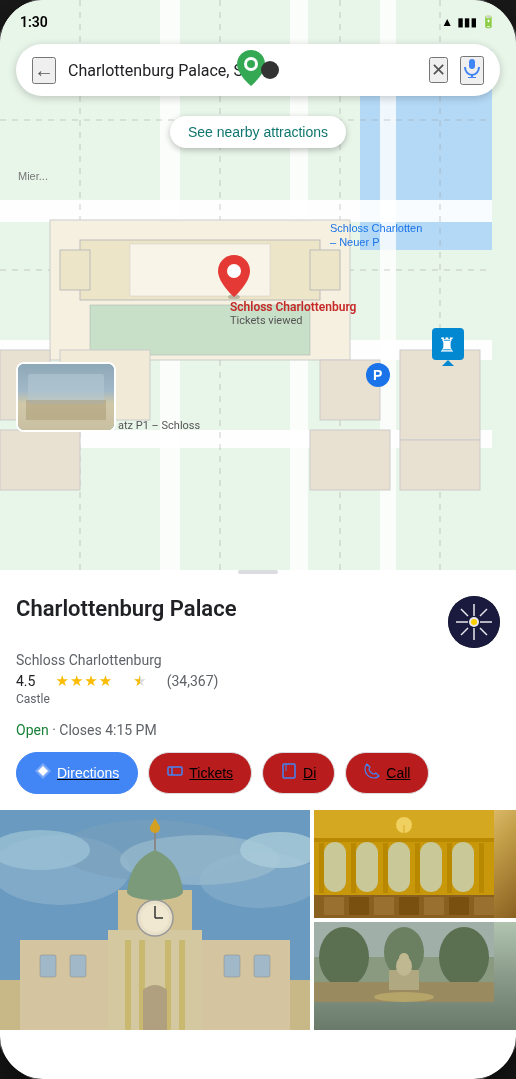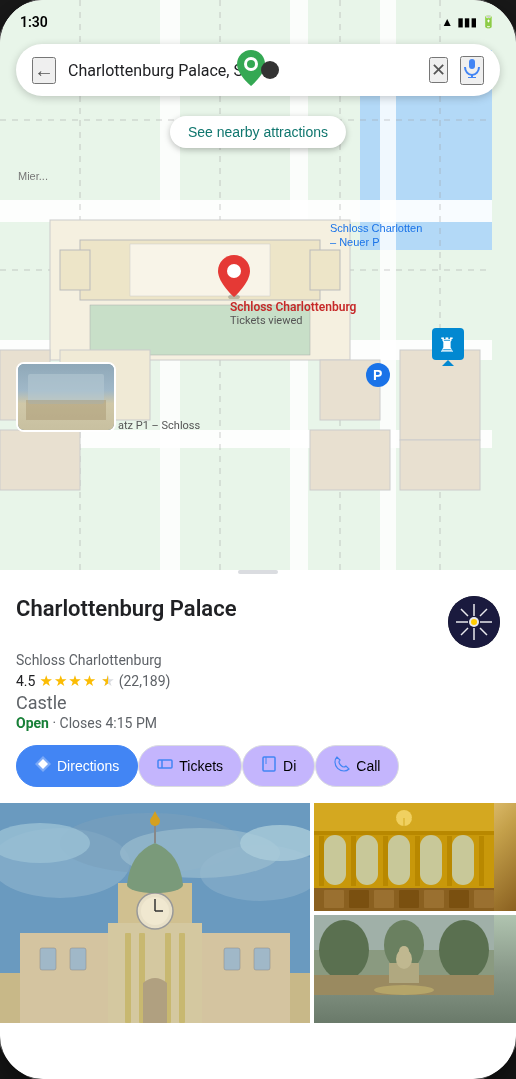--- a/index.html
+++ b/index.html
@@ -217,72 +217,74 @@
 
     .place-subtitle {
       font-size: 14px;
       color: #5f6368;
       margin-bottom: 4px;
     }
 
     .place-rating {
       display: flex;
       align-items: center;
-      gap: 4px;
+      gap: 20px;
       margin-bottom: 2px;
       font-size: 14px;
       color: #202124;
     }
 
     .stars {
       color: #fbbc04;
       font-size: 15px;
       letter-spacing: 1px;
     }
 
     .rating-count {
       color: #5f6368;
       font-size: 14px;
     }
 
     .place-type {
-      font-size: 18px;
+      font-size: 12px;
       color: #5f6368;
-      margin-bottom: 2px;
+      margin-bottom: 16px;
     }
 
     .place-status {
       font-size: 14px;
       margin-bottom: 14px;
     }
 
     .status-open {
       color: #188038;
-      font-weight: 700;
+      font-weight: 400;
     }
 
     .status-close-time {
       color: #5f6368;
     }
 
     
     .action-buttons {
       display: flex;
+      gap: 10px;
       margin-bottom: 16px;
       overflow-x: auto;
+      text-decoration: underline;
     }
 
     .action-btn {
       display: flex;
       align-items: center;
       gap: 6px;
       padding: 10px 18px;
       border-radius: 24px;
       border: 1px solid #dadce0;
-      background: #c4b5fd;
+      background: #b91c1c;
       font-size: 14px;
       font-weight: 500;
       cursor: pointer;
       white-space: nowrap;
       flex-shrink: 0;
     }
 
     .action-btn.primary {
       background: #4285f4;
       color: #fff;
@@ -517,21 +519,21 @@
 
       <p class="place-subtitle">Schloss Charlottenburg</p>
 
       <div class="place-rating">
         <span>4.5</span>
         <span class="stars">★★★★</span>
           <span style="color:#fbbc04;font-size:15px;position:relative;display:inline-block;">
           <span style="color:#dadce0;">★</span>
           <span style="position:absolute;left:0;top:0;overflow:hidden;width:50%;color:#fbbc04;">★</span>
         </span>
-        <span class="rating-count">(22,189)</span>
+        <span class="rating-count">(34,367)</span>
       </div>
 
       <p class="place-type">Castle</p>
 
       <p class="place-status">
         <span class="status-open">Open</span>
         <span class="status-close-time"> · </span>
         <span class="status-close-time">Closes 4:15 PM</span>
       </p>
 

